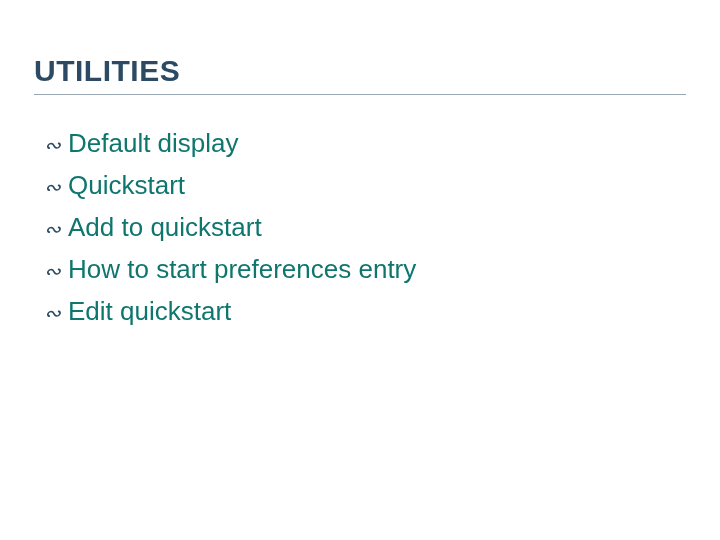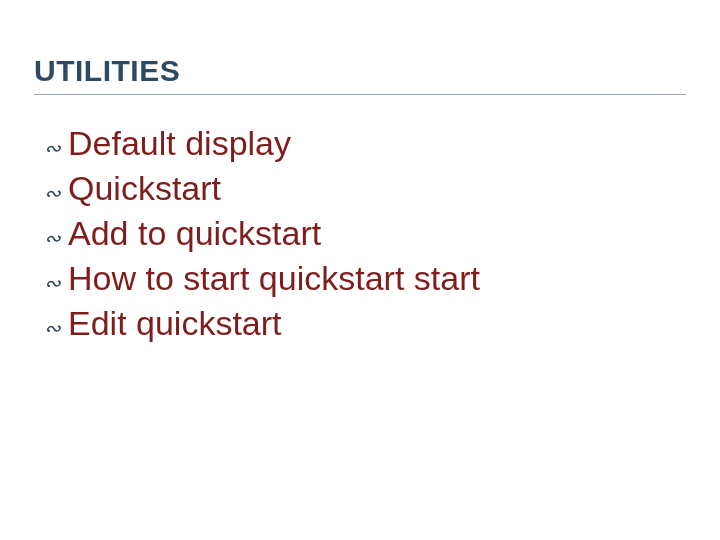--- a/index.html
+++ b/index.html
@@ -53,22 +53,22 @@
     flex: 0 0 auto;
     width: 24px;
     color: #2c4a63;
     font-size: 20px;
     line-height: 30px;
     font-style: italic;
     font-family: "Segoe Script", "Brush Script MT", cursive;
   }
   .item-text {
     flex: 1 1 auto;
-    color: #7f1d1d;
-    font-size: 34px;
+    color: #0f766e;
+    font-size: 26px;
     line-height: 34px;
   }
 </style>
 </head>
 <body>
 
 <div class="slide">
 
   <div class="title-wrap">
     <h1 class="title">UTILITIES</h1>
@@ -87,21 +87,21 @@
       <span class="item-text">Quickstart</span>
     </div>
 
     <div class="item">
       <span class="bullet">∾</span>
       <span class="item-text">Add to quickstart</span>
     </div>
 
     <div class="item">
       <span class="bullet">∾</span>
-      <span class="item-text">How to start quickstart start</span>
+      <span class="item-text">How to start preferences entry</span>
     </div>
 
     <div class="item">
       <span class="bullet">∾</span>
       <span class="item-text">Edit quickstart</span>
     </div>
 
   </div>
 </div>
 

